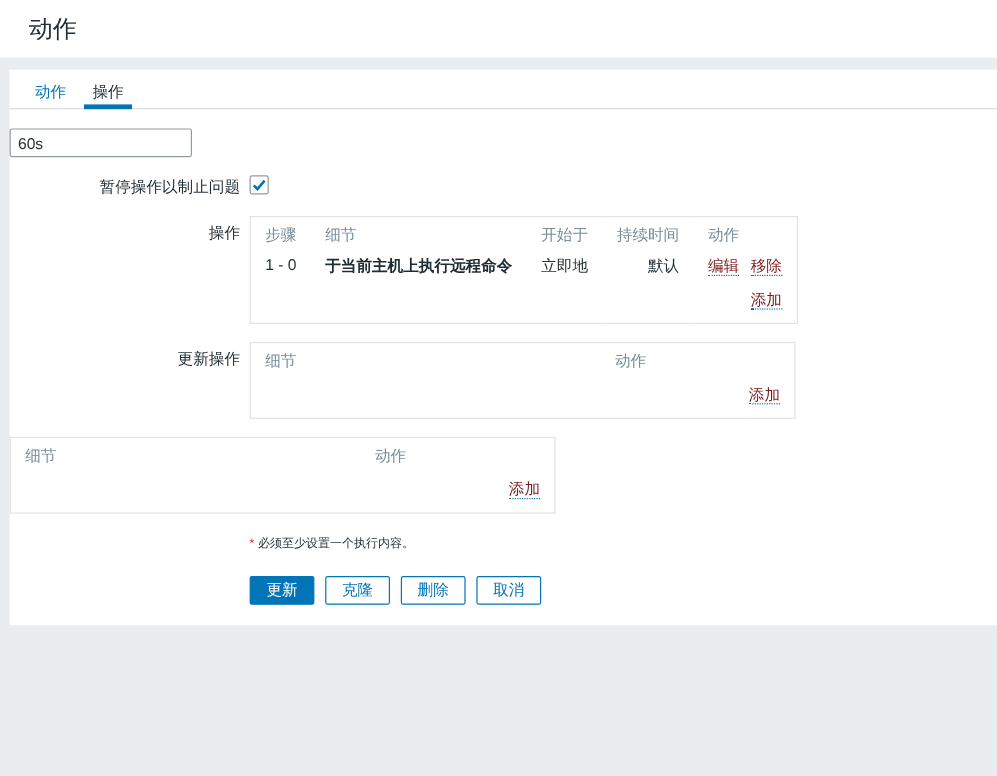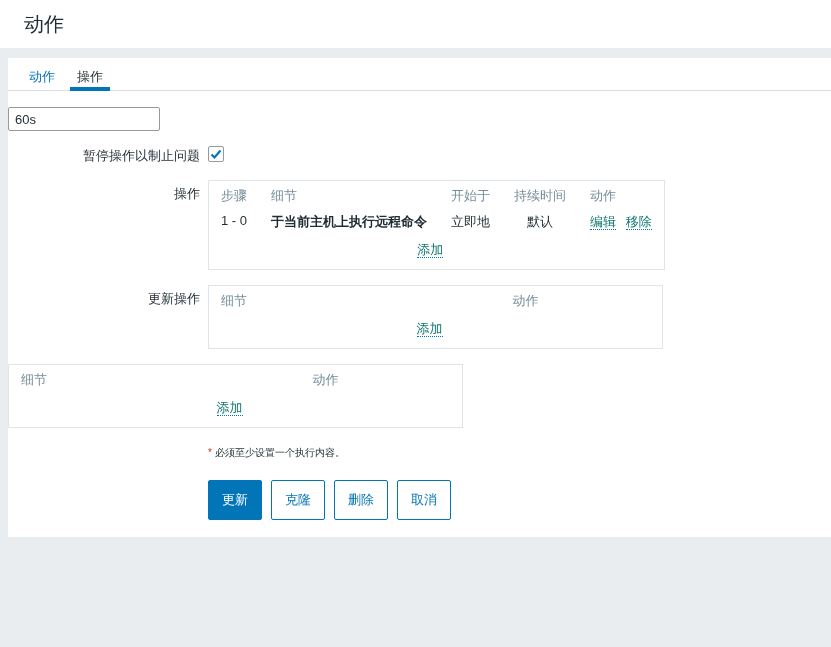--- a/index.html
+++ b/index.html
@@ -110,49 +110,49 @@
     font-size: 13px;
   }
   .op-table th {
     text-align: left;
     font-weight: 400;
     color: #768d99;
     padding: 6px 12px 4px 12px;
     white-space: nowrap;
   }
   .op-table td {
-    text-align: center;
+    text-align: right;
     padding: 4px 12px;
     vertical-align: top;
     white-space: nowrap;
   }
   .op-table .add-row td { padding: 6px 12px 10px 0; }
   .bold { font-weight: 700; }
 
   .ops  th:nth-child(1) { width: 67px; }
   .ops  th:nth-child(2) { width: 225px; }
   .ops  th:nth-child(3) { width: 68px; }
   .ops  th:nth-child(4) { width: 87px; }
   .two-col th:nth-child(1) { width: 292px; }
 
   a.link {
-    color: #0f766e;
+    color: #7f1d1d;
     text-decoration: none;
     border-bottom: 1px dotted #0275b8;
     cursor: pointer;
   }
   .link + .link { margin-left: 6px; }
 
   
   .note { padding-top: 3px; font-size: 10px; color: #1f2c33; }
 
   
   .btn-row { display: flex; gap: 9px; margin-top: 20px; }
   button.btn {
-    height: 40px;
+    height: 24px;
     padding: 0 13px;
     font-size: 13px;
     font-family: "Liberation Sans", "DejaVu Sans", sans-serif;
     border-radius: 2px;
     border: 1px solid #0275b8;
     background: #ffffff;
     color: #0275b8;
     cursor: pointer;
   }
   button.btn.primary {

